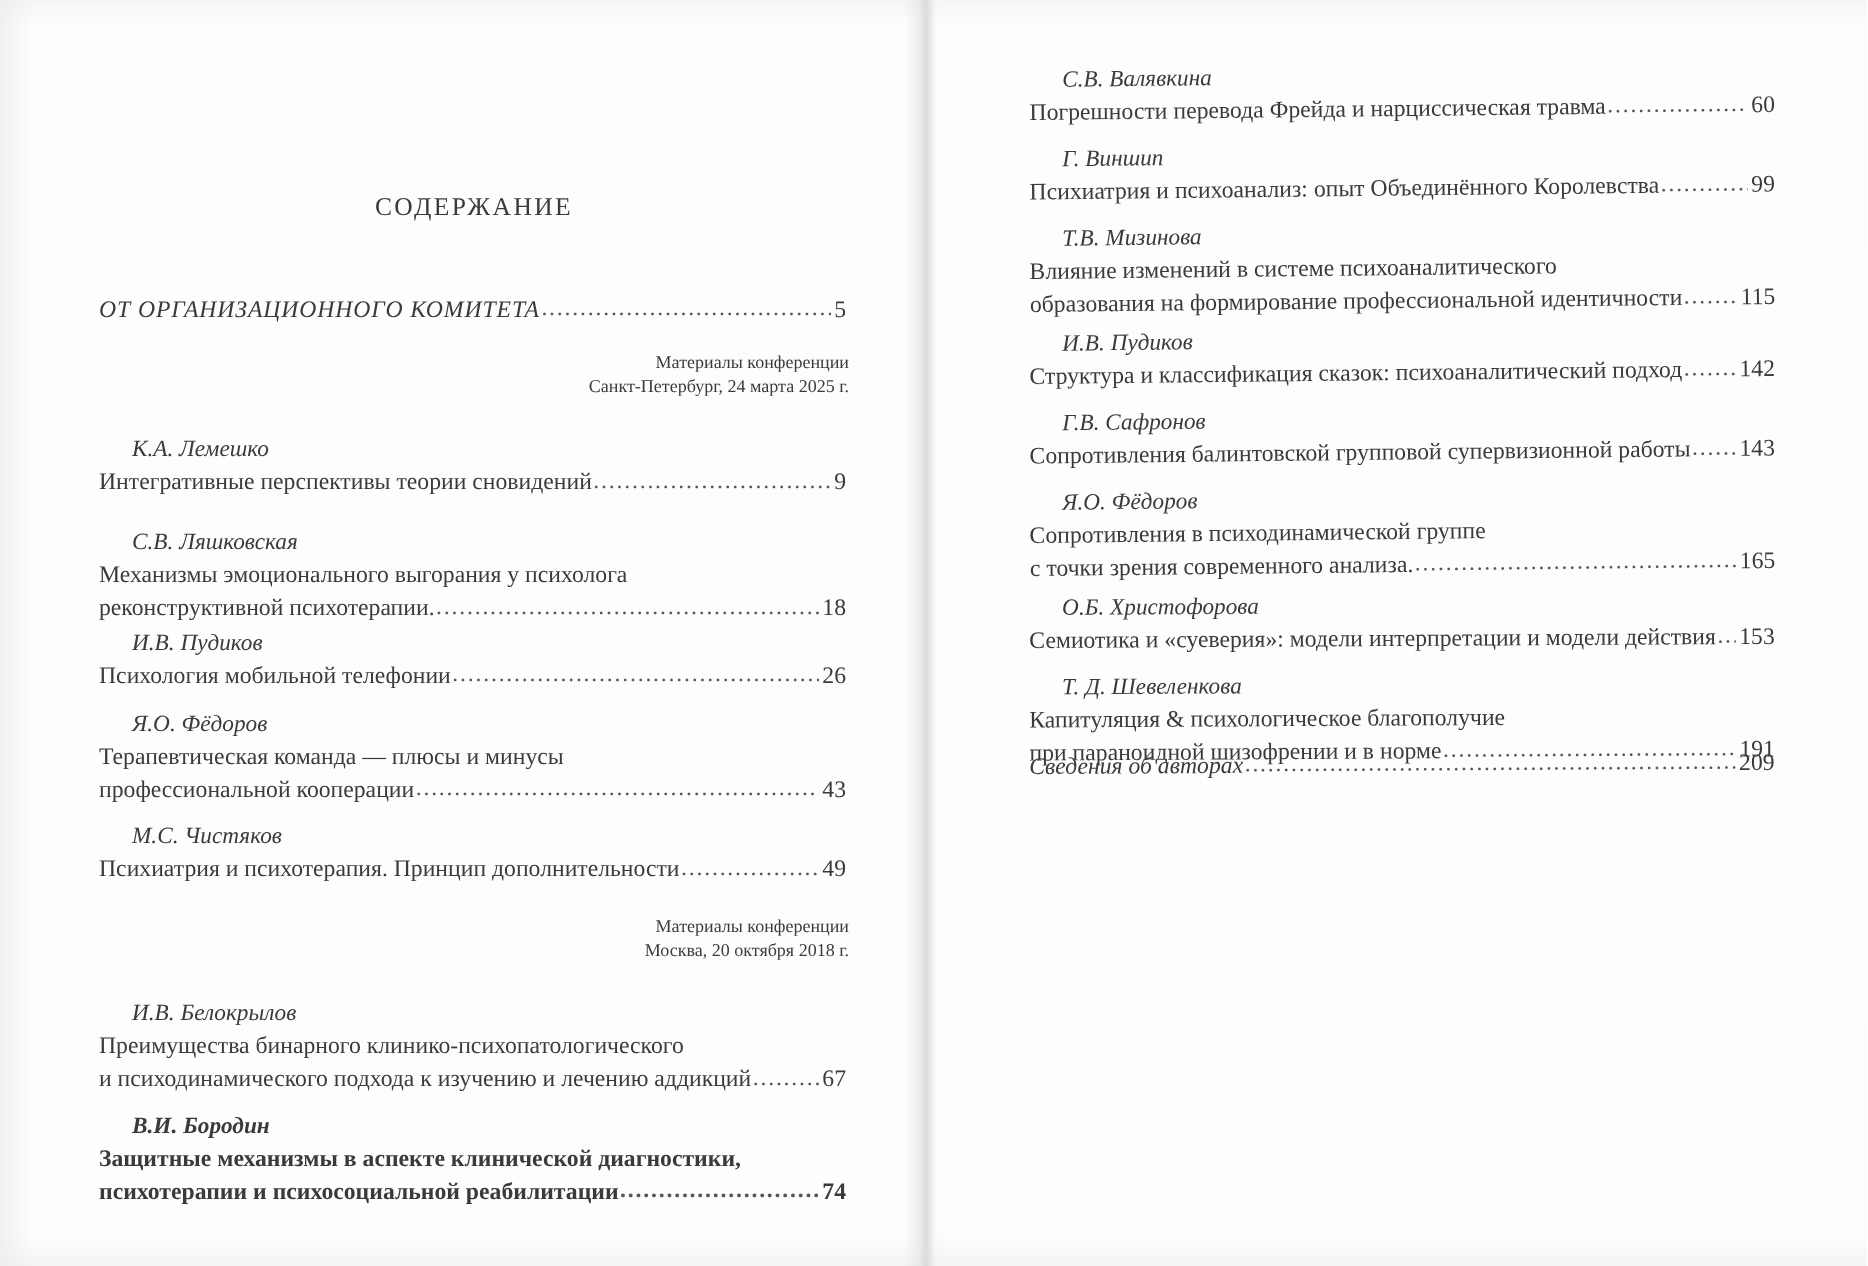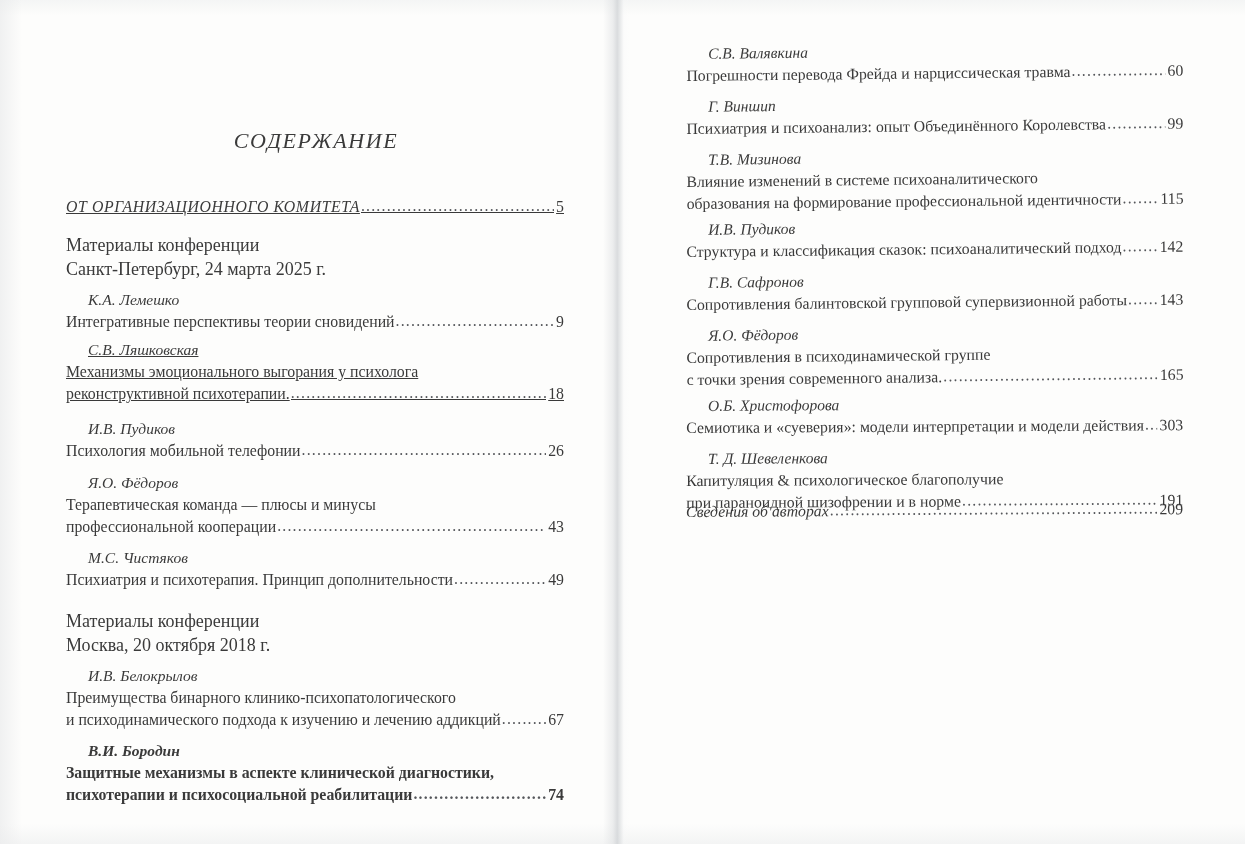--- a/index.html
+++ b/index.html
@@ -52,30 +52,29 @@
     position: absolute;
     top: 0;
     height: 624px;
   }
   .col-left  { left: 66px;  width: 500px; }
   .col-right { left: 686px; width: 499px; }
 
   
   .toc-title {
     text-align: center;
-    font-size: 22px;
+    font-size: 17px;
     letter-spacing: 1.6px;
     margin: 0;
     font-weight: normal;
-    font-style: italic;
   }
 
   .conf-heading {
-    text-align: left;
-    font-size: 18px;
+    text-align: right;
+    font-size: 12px;
     line-height: 1.33;
   }
 
   .entry { }
 
   .author {
     font-style: italic;
     font-size: 15.5px;
     padding-left: 22px;
     line-height: 1.35;
@@ -136,41 +135,41 @@
 
   <div class="edge-top"></div>
   <div class="edge-left"></div>
   <div class="edge-bottom"></div>
   <div class="gutter"></div>
 
   <div class="col col-left">
 
     <div class="toc-title" style="position:absolute; top:128px; left:0; width:500px;">СОДЕРЖАНИЕ</div>
 
-    <div class="leader caps-entry" style="position:absolute; top:196px; left:0; width:498px;text-decoration:underline;">
+    <div class="leader caps-entry" style="position:absolute; top:196px; left:0; width:498px;">
       <span class="lt">ОТ ОРГАНИЗАЦИОННОГО КОМИТЕТА</span>
       <span class="dots">...................................................................................................</span>
       <span class="pg">5</span>
     </div>
 
     <div class="conf-heading" style="position:absolute; top:234px; left:0; width:500px;">
       <div>Материалы конференции</div>
       <div>Санкт-Петербург, 24 марта 2025 г.</div>
     </div>
 
     <div class="entry" style="position:absolute; top:290px; left:0; width:498px;">
       <div class="author">К.А. Лемешко</div>
       <div class="leader">
         <span class="lt">Интегративные перспективы теории сновидений</span>
         <span class="dots">.......................................................................</span>
         <span class="pg">9</span>
       </div>
     </div>
 
-    <div class="entry" style="position:absolute; top:340px; left:0; width:498px;text-decoration:underline;">
+    <div class="entry" style="position:absolute; top:352px; left:0; width:498px;">
       <div class="author">С.В. Ляшковская</div>
       <div class="title-line">Механизмы эмоционального выгорания у психолога</div>
       <div class="leader">
         <span class="lt">реконструктивной психотерапии.</span>
         <span class="dots">.........................................................................................</span>
         <span class="pg">18</span>
       </div>
     </div>
 
     <div class="entry" style="position:absolute; top:419px; left:0; width:498px;">
@@ -284,21 +283,21 @@
         <span class="dots">.........................................................................</span>
         <span class="pg">165</span>
       </div>
     </div>
 
     <div class="entry skew2" style="position:absolute; top:396px; left:0; width:497px;">
       <div class="author">О.Б. Христофорова</div>
       <div class="leader">
         <span class="lt">Семиотика и «суеверия»:  модели интерпретации и модели действия</span>
         <span class="dots">.......</span>
-        <span class="pg">303</span>
+        <span class="pg">153</span>
       </div>
     </div>
 
     <div class="entry skew2" style="position:absolute; top:449px; left:0; width:497px;">
       <div class="author">Т. Д. Шевеленкова</div>
       <div class="title-line">Капитуляция &amp; психологическое благополучие</div>
       <div class="leader">
         <span class="lt">при параноидной шизофрении и в норме</span>
         <span class="dots">.............................................................</span>
         <span class="pg">191</span>

